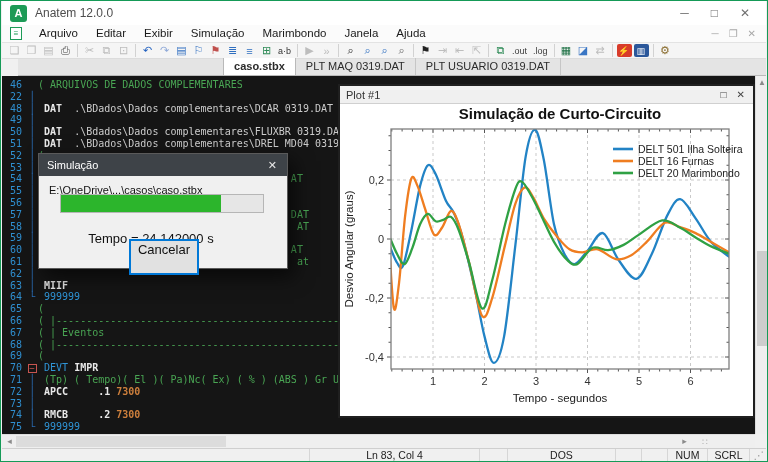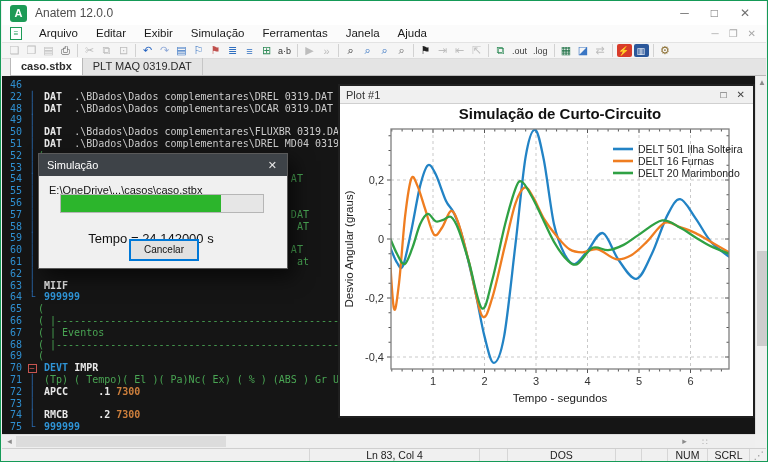--- a/index.html
+++ b/index.html
@@ -30,38 +30,38 @@
              border-top:1px solid #e3e3e3; border-bottom:1px solid #dcdcdc;
              display:flex; align-items:center; padding-left:4px; }
   .tb-group { display:flex; align-items:center; }
   .tb-sep { width:1px; height:13px; background:#d2d2d2; margin:0 3px; }
   .tb-btn { min-width:17px; height:15px; display:flex; align-items:center; justify-content:center;
             font-size:11px; padding:0 1px; }
   .tb-btn.boxed { border-radius:2px; width:15px; min-width:15px; height:13px; font-size:9px; margin:0 1px; }
   .tb-btn.txt { font-size:9px; font-weight:normal; padding:0 3px; }
 
   
-  .tabbar { position:absolute; left:9px; top:58px; right:1px; height:17px; background:#e4e4e4;
-            border-bottom:1px solid #b9b9b9; display:flex; align-items:flex-end; }
+  .tabbar { position:absolute; left:17px; top:58px; right:1px; height:17px; background:#e4e4e4;
+            border-bottom:1px solid #b9b9b9; display:flex; align-items:flex-end;justify-content:center; }
   .tab { font-size:11px; color:#2b2b2b; padding:2px 10px 2px 10px; height:17px; line-height:13px;
          border-right:1px solid #c6c6c6; }
   .tab.active { background:#ffffff; font-weight:bold; border-right:1px solid #b9b9b9;
                 border-left:1px solid #b9b9b9; }
 
   
   .editor { position:absolute; left:1px; top:75px; width:766px; height:358px; background:#151515;
             overflow:hidden; font-family:"DejaVu Sans Mono", monospace; font-size:10px; }
   .edlines { position:absolute; left:0; top:3px; }
   .edline { display:flex; height:11.8px; line-height:11.8px; white-space:pre; }
   .lnum { width:24px; text-align:right; padding-right:4px; color:#2f8fd0; flex:none; }
   .fold { width:12px; flex:none; color:#2a6db5; text-align:center; }
   .foldbox { display:inline-block; width:9px; height:9px; margin-top:1px; border:1px solid #c75450;
              color:#c75450; font-size:9px; line-height:6px; text-align:center; }
   .seg-k { color:#e8e8e8; font-weight:bold; } .seg-p { color:#cccccc; }
-  .seg-c { color:#49a553; } .seg-b { color:#2f94d6; font-weight:bold; }
+  .seg-c { color:#49a553; } .seg-b { color:#2f94d6; font-weight:normal; }
   .seg-o { color:#cd7f3c; font-weight:bold; } .seg-r { color:#c75450; font-weight:bold; }
 
   
   .vscroll { position:absolute; left:754px; top:75px; width:13px; height:358px; background:#efefef;
              border-left:1px solid #dddddd; }
   .vscroll .arrow { display:block; text-align:center; color:#8a8a8a; font-size:8px; height:13px; line-height:13px; }
   .vthumb { position:absolute; left:1px; width:11px; top:175px; height:95px; background:#cdcdcd; }
   .hscroll { position:absolute; left:1px; top:433px; width:753px; height:14px; background:#efefef;
              border-top:1px solid #dddddd; }
   .hbtn { position:absolute; top:0; width:13px; height:13px; color:#8a8a8a; font-size:9px;
@@ -73,22 +73,22 @@
   .dialog { position:absolute; left:37px; top:152px; width:250px; height:116px; background:#f0f0f0;
             border:1px solid #5a5a5a; box-shadow:6px 8px 18px rgba(0,0,0,.6); }
   .dlg-title { height:22px; background:#3e4348; color:#ffffff; font-size:11px; display:flex;
                align-items:center; padding-left:8px; }
   .dlg-close { margin-left:auto; padding-right:10px; font-size:11px; color:#e8e8e8; }
   .dlg-path { font-size:11px; color:#111; padding:8px 0 0 10px; }
   .progress { position:absolute; left:21px; top:40px; width:204px; height:19px; background:#e6e6e6;
               border:1px solid #b6b6b6; }
   .progress-fill { height:100%; background:#2cb52c; }
   .dlg-tempo { position:absolute; left:0; top:65px; width:224px; text-align:center; font-size:13px; color:#111;margin-top:12px; }
-  .dlg-btn { position:absolute; left:90px; top:85px; width:70px; height:22px; background:#e1e1e1;
-             border:2px solid #0078d7; font-size:10px; color:#111; text-align:center; line-height:18px; }
+  .dlg-btn { position:absolute; left:90px; top:85px; width:70px; height:36px; background:#e1e1e1;
+             border:2px solid #0078d7; font-size:13px; color:#111; text-align:center; line-height:18px; }
 
   
   .plotwin { position:absolute; left:337px; top:83px; width:417px; height:334px; background:#ffffff;
              border:2px solid #1f1f1f; }
   .plot-title { height:18px; background:#f0f0f0; border-bottom:1px solid #d0d0d0; display:flex;
                 align-items:center; font-size:11px; color:#333; padding-left:6px; }
   .plot-btns { margin-left:auto; display:flex; gap:10px; padding-right:8px; color:#444; font-size:10px; }
   .plot-body { position:relative; width:413px; height:312px; }
 
   
@@ -114,21 +114,21 @@
       </div>
   </div>
 
   <div class="menubar">
     <div class="doc-ico">≡</div>
     <div id="menuitems" style="display:flex;">
         <div class="menu-item">Arquivo</div>
         <div class="menu-item">Editar</div>
         <div class="menu-item">Exibir</div>
         <div class="menu-item">Simulação</div>
-        <div class="menu-item">Ferramentas</div>
+        <div class="menu-item">Marimbondo</div>
         <div class="menu-item">Janela</div>
         <div class="menu-item">Ajuda</div>
       </div>
     <div class="mdi-controls">
         <span>─</span>
         <span>❐</span>
         <span>✕</span>
       </div>
   </div>
 
@@ -195,26 +195,27 @@
       </div>
       <div class="tb-sep"></div>
       <div class="tb-group">
         <div class="tb-btn" style="color: rgb(138, 109, 47);">⚙</div>
       </div>
     </div>
 
   <div class="tabbar" id="tabbar">
       <div class="tab active">caso.stbx</div>
       <div class="tab">PLT MAQ 0319.DAT</div>
+      <div class="tab">PLT USUARIO 0319.DAT</div>
     </div>
 
   <div class="editor">
     <div class="edlines" id="edlines">
-        <div class="edline"><span class="lnum">46</span><span class="fold"></span></div>
-        <div class="edline"><span class="lnum">22</span><span class="fold">│</span><span><span class="seg-k"> DAT  </span><span class="seg-p">.\BDados\Dados complementares\DREL 0319.DAT</span></span></div>
+        <div class="edline"><span class="lnum">46</span><span class="fold"></span><span><span class="seg-c">( ARQUIVOS DE DADOS COMPLEMENTARES</span></span></div>
+        <div class="edline"><span class="lnum">22</span><span class="fold">│</span></div>
         <div class="edline"><span class="lnum">48</span><span class="fold">│</span><span><span class="seg-k"> DAT  </span><span class="seg-p">.\BDados\Dados complementares\DCAR 0319.DAT</span></span></div>
         <div class="edline"><span class="lnum">49</span><span class="fold">│</span></div>
         <div class="edline"><span class="lnum">50</span><span class="fold">│</span><span><span class="seg-k"> DAT  </span><span class="seg-p">.\Bdados\Dados complementares\FLUXBR 0319.DAT</span></span></div>
         <div class="edline"><span class="lnum">51</span><span class="fold">│</span><span><span class="seg-k"> DAT  </span><span class="seg-p">.\BDados\Dados complementares\DREL MD04 0319.DAT</span></span></div>
         <div class="edline"><span class="lnum">52</span><span class="fold">│</span><span><span class="seg-c">(</span></span></div>
         <div class="edline"><span class="lnum">53</span><span class="fold">│</span><span></span></div>
         <div class="edline"><span class="lnum">54</span><span class="fold">│</span><span><span class="seg-c">                                          AT</span></span></div>
         <div class="edline"><span class="lnum">55</span><span class="fold">│</span><span></span></div>
         <div class="edline"><span class="lnum">56</span><span class="fold">│</span><span></span></div>
         <div class="edline"><span class="lnum">57</span><span class="fold">│</span><span><span class="seg-c">                                          DAT</span></span></div>

